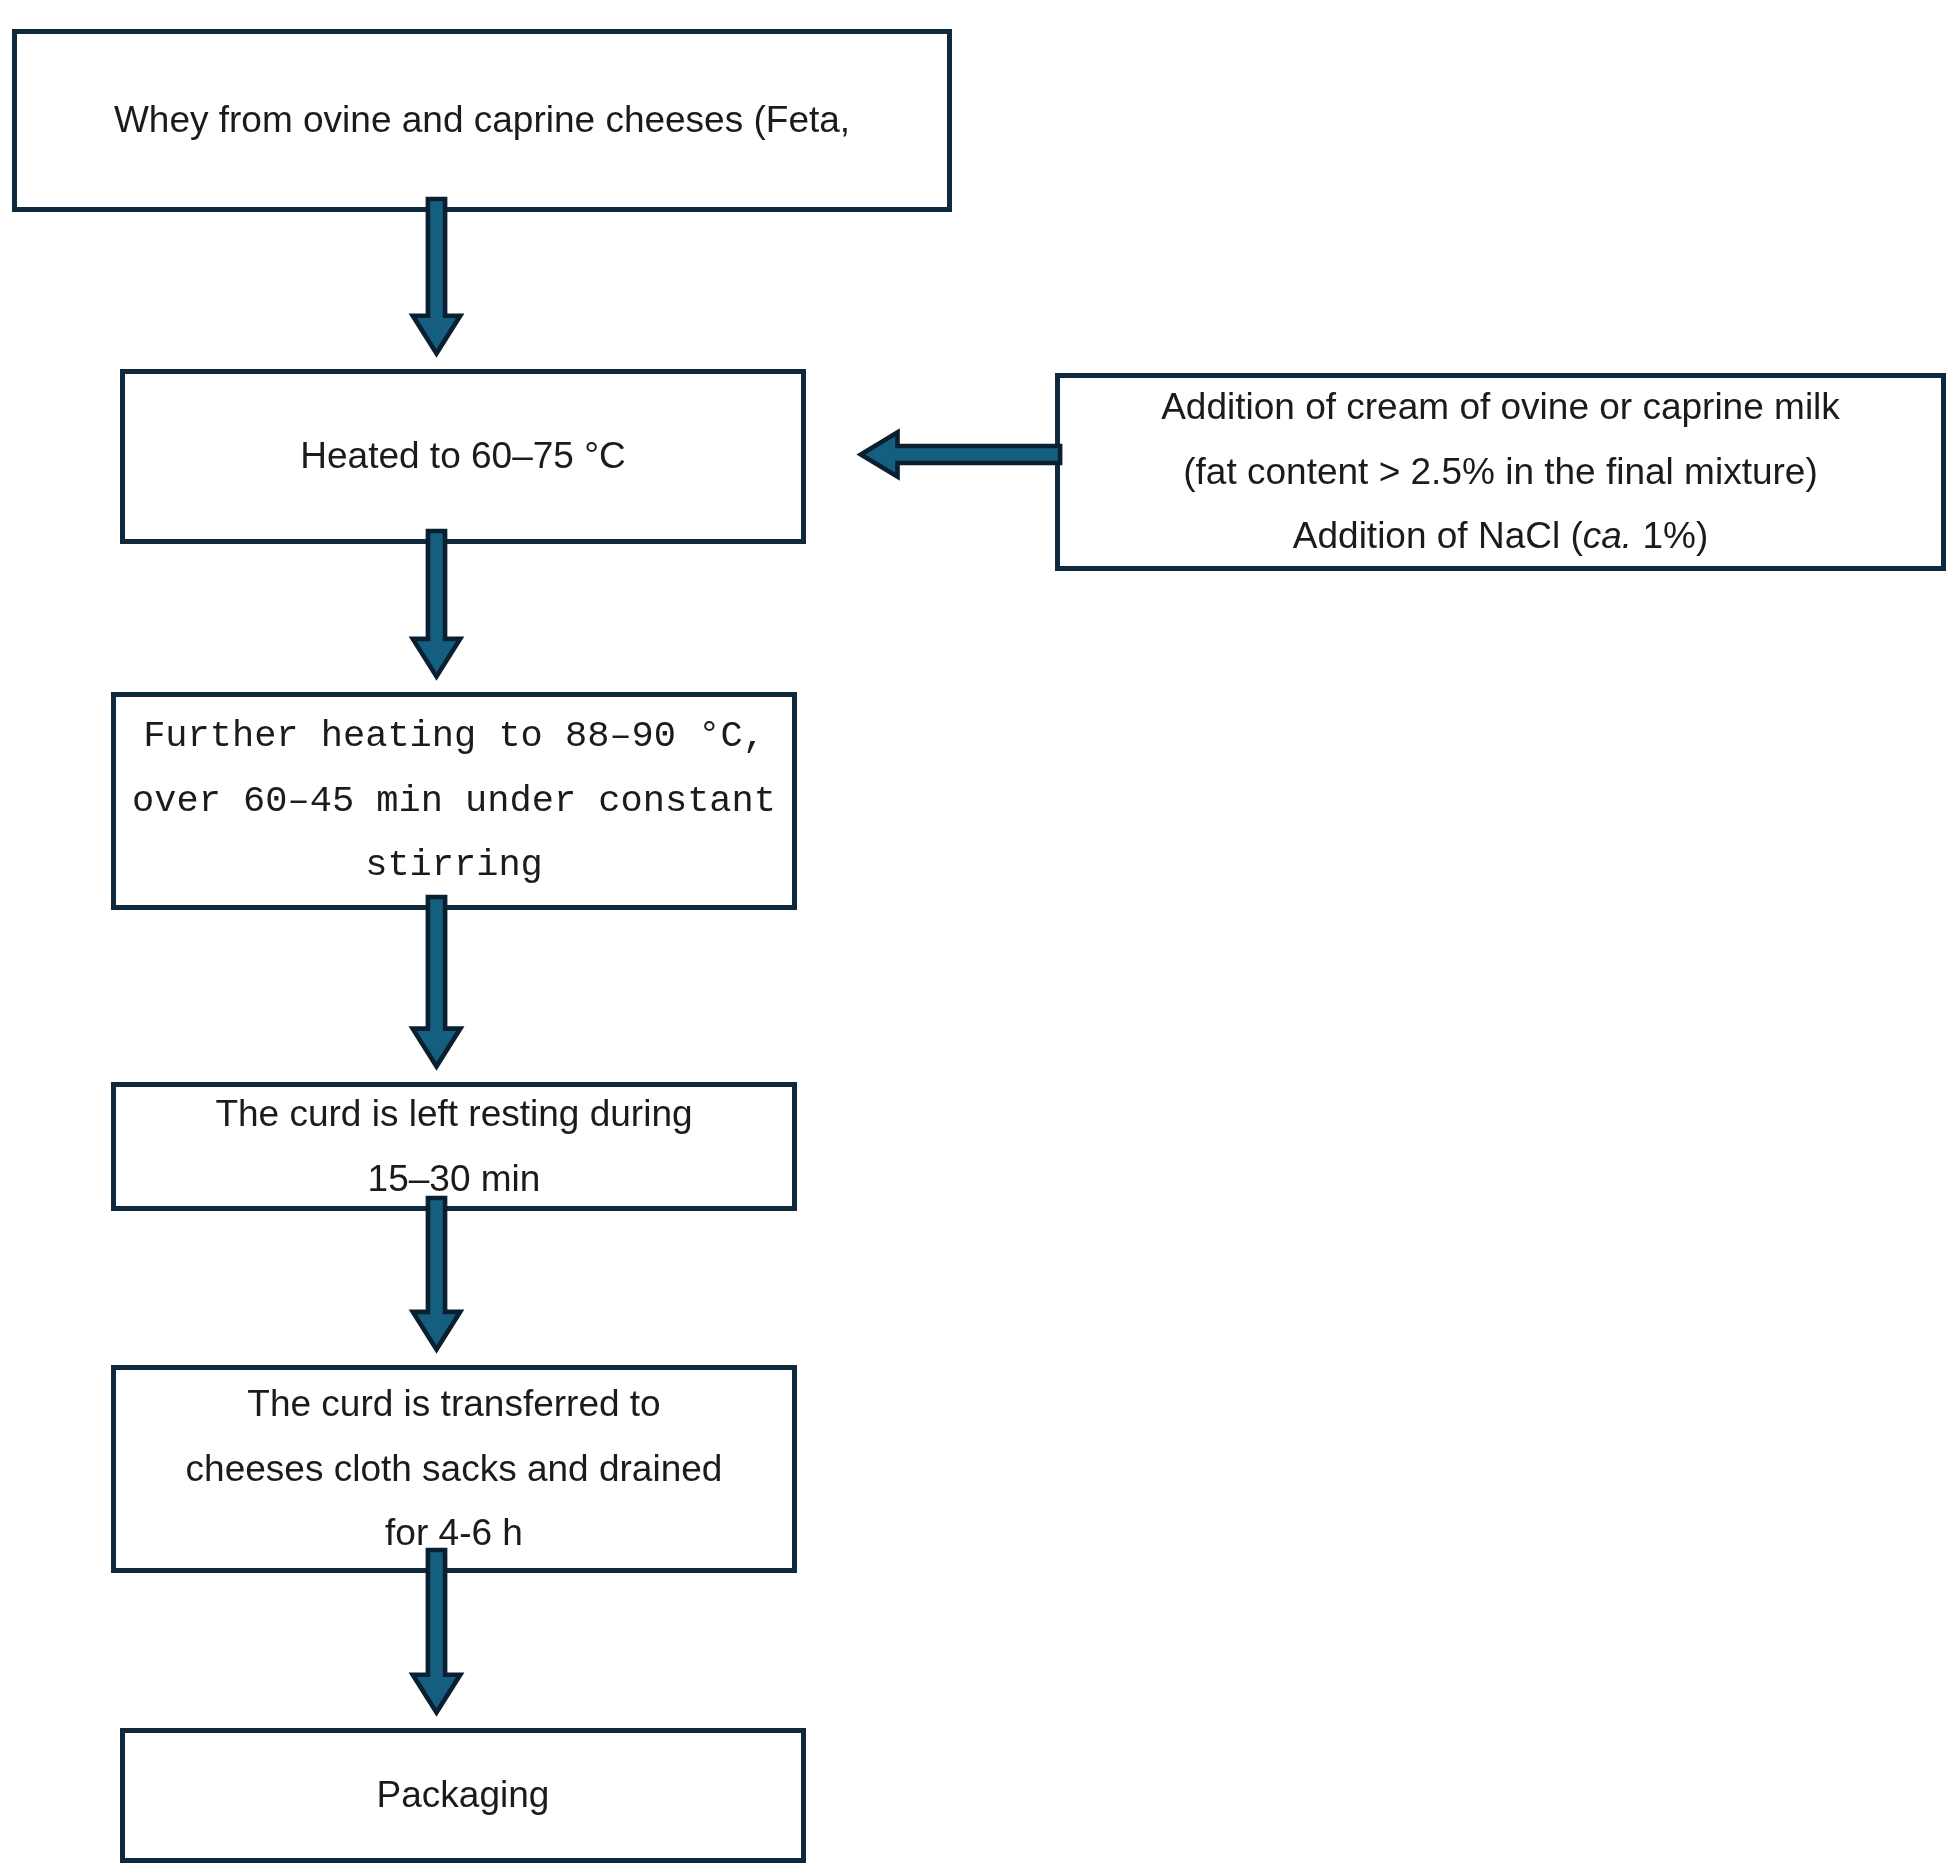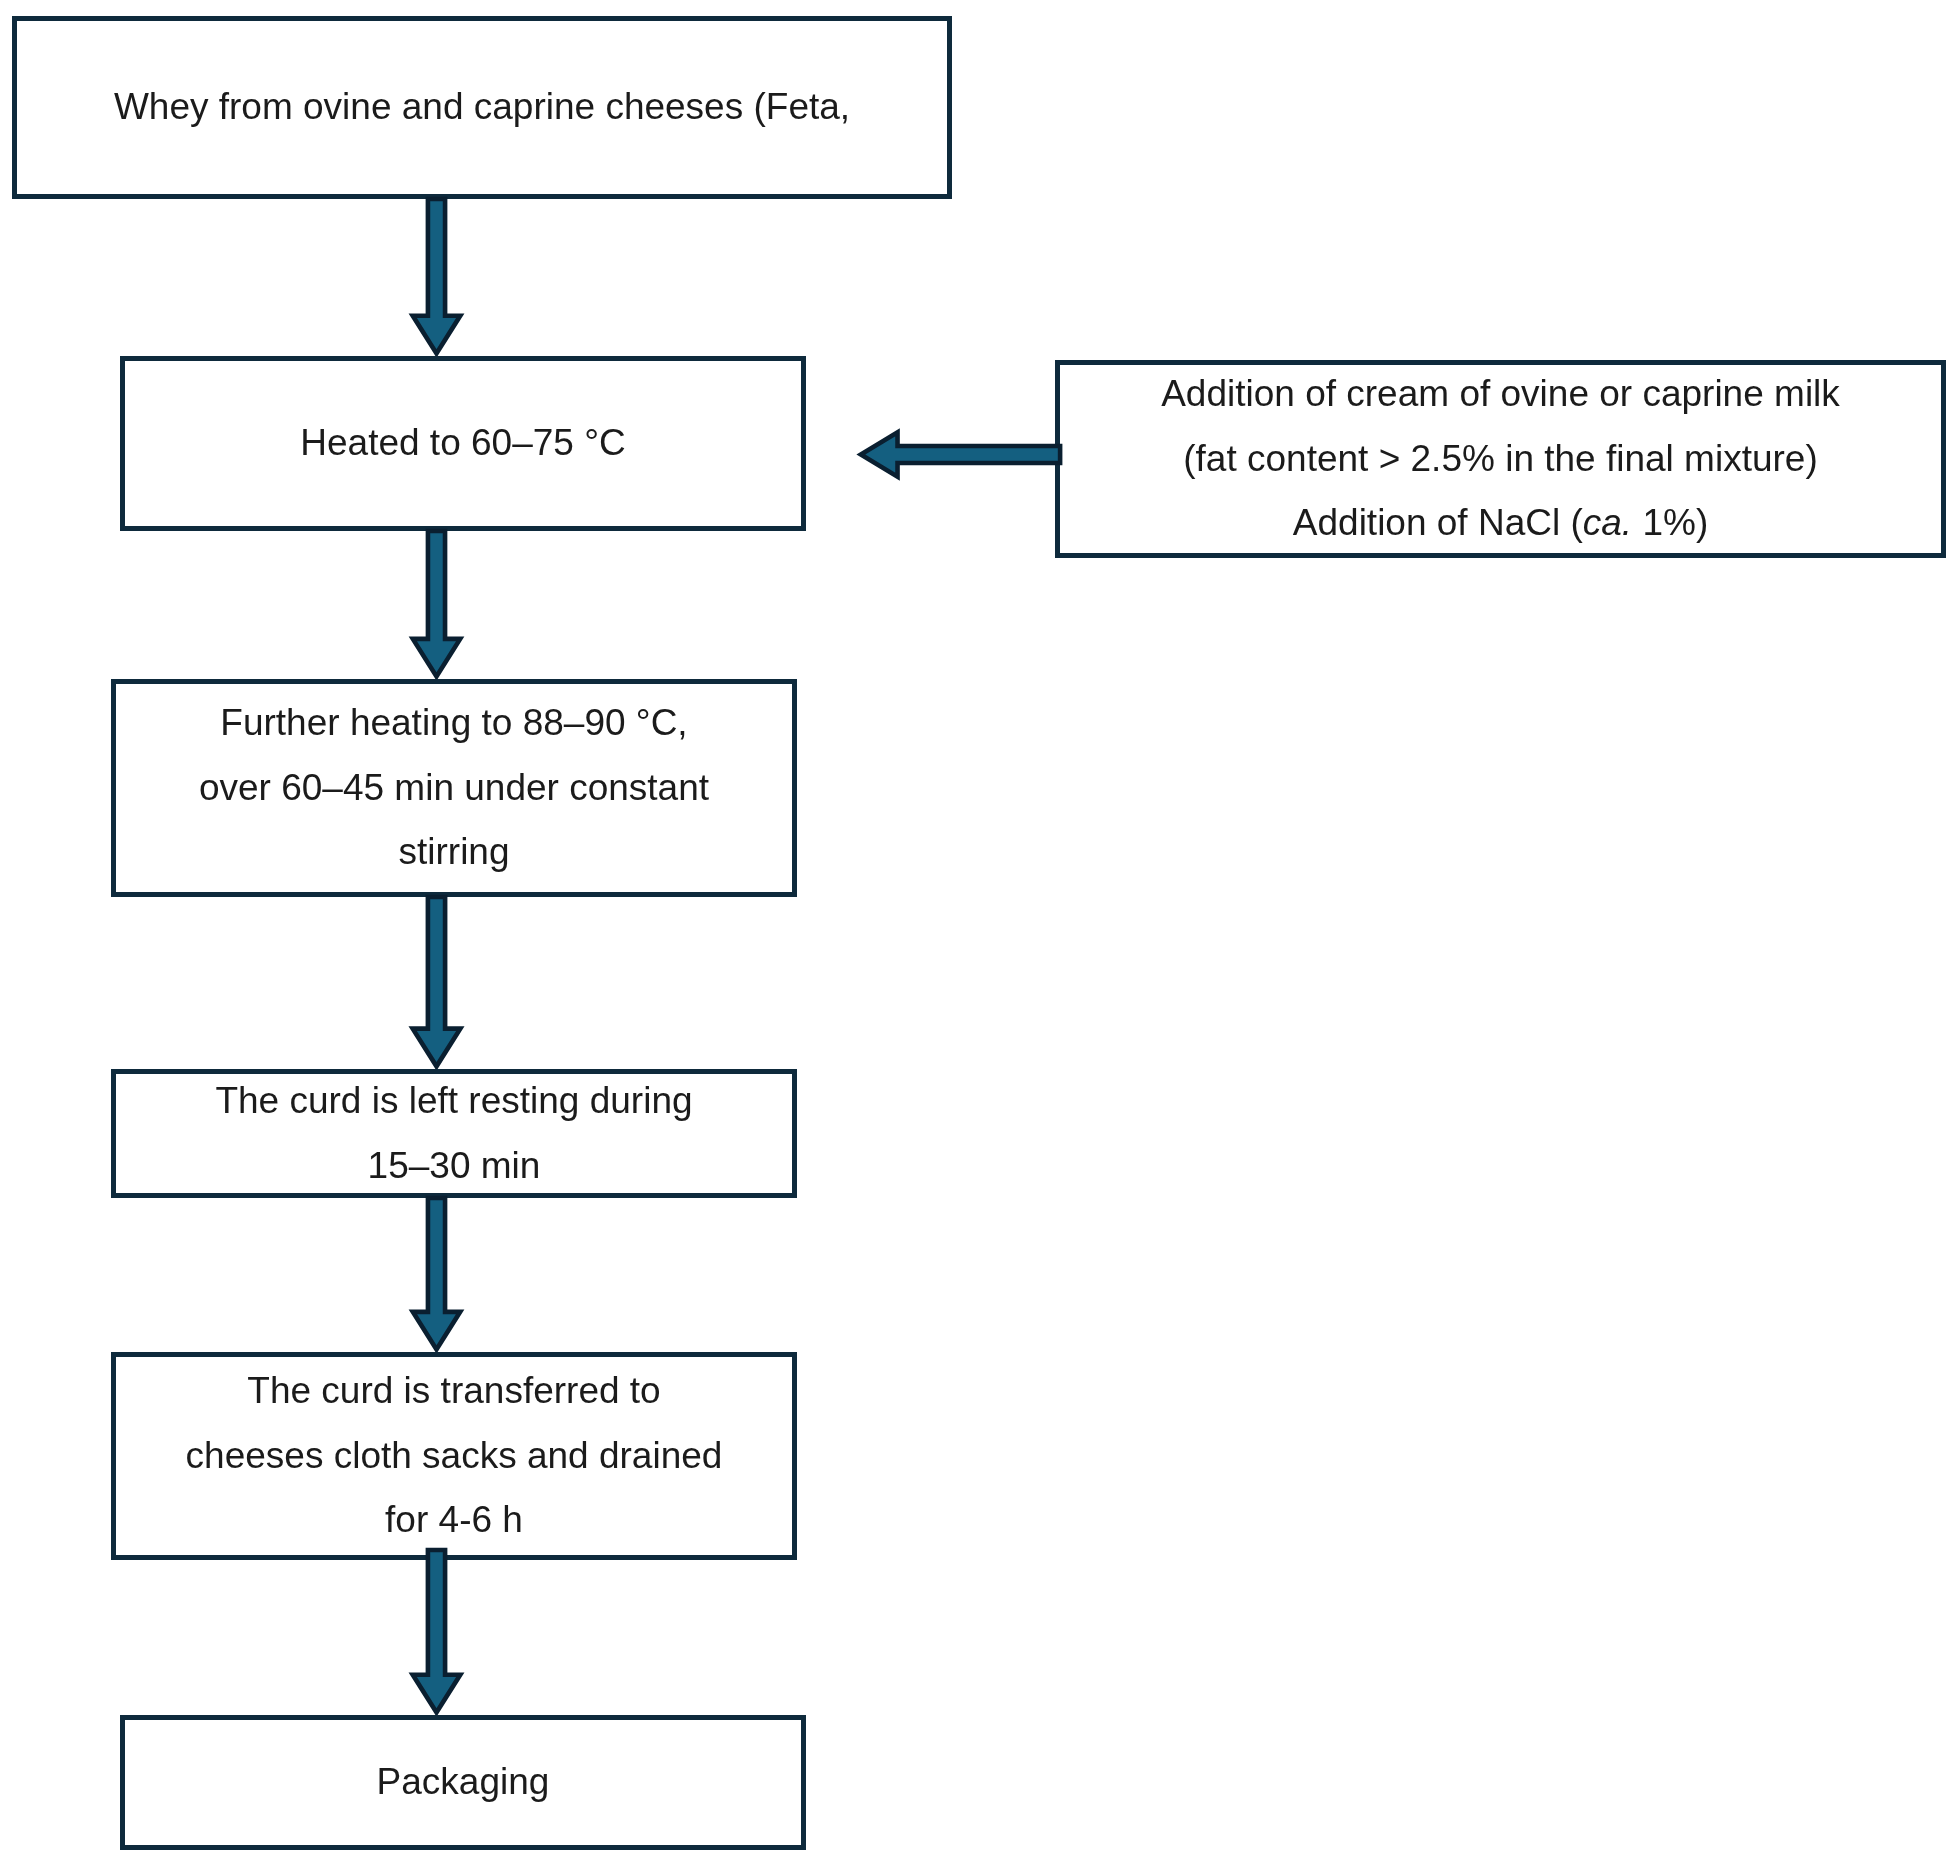--- a/index.html
+++ b/index.html
@@ -25,20 +25,21 @@
     border:5.3px solid var(--box-border);
     color:var(--text);
     display:flex;
     flex-direction:column;
     justify-content:center;
     align-items:center;
     text-align:left;
     font-size:37px;
     line-height:1.75;
     padding:0 2px;
+    margin-top:13px;
   }
   .node .line{display:block;white-space:nowrap;}
   .italic{font-style:italic;}
   .arrow-svg{position:absolute;overflow:visible;display:block;}
   .arrow-shape{
     fill:var(--arrow-fill);
     stroke:var(--arrow-outline);
     stroke-width:7;
     stroke-linejoin:miter;
   }
@@ -67,21 +68,21 @@
   </div>
 
   <svg class="arrow-svg" style="left:856px;top:425px;" width="205" height="59" viewBox="0 0 310 90">
     <polygon class="arrow-shape" points="310,32 310,58 62,58 62,79 6,45 62,11 62,32"></polygon>
   </svg>
 
   <svg class="arrow-svg" style="left:410px;top:531px;" width="53" height="148" viewBox="0 0 80 225">
     <polygon class="arrow-shape" points="27,0 53,0 53,164 76,164 40,221 4,164 27,164"></polygon>
   </svg>
 
-  <div class="node" style="left:111px;top:679px;width:686px;height:218px;">
+  <div class="node" style="left:111px;top:679px;width:686px;height:218px;font-family:Liberation Mono, monospace;">
     <span class="line">Further heating to 88–90 °C,</span>
     <span class="line">over 60–45 min under constant</span>
     <span class="line">stirring</span>
   </div>
 
   <svg class="arrow-svg" style="left:410px;top:897px;" width="53" height="172" viewBox="0 0 80 260">
     <polygon class="arrow-shape" points="27,0 53,0 53,199 76,199 40,256 4,199 27,199"></polygon>
   </svg>
 
   <div class="node" style="left:111px;top:1069px;width:686px;height:129px;">

